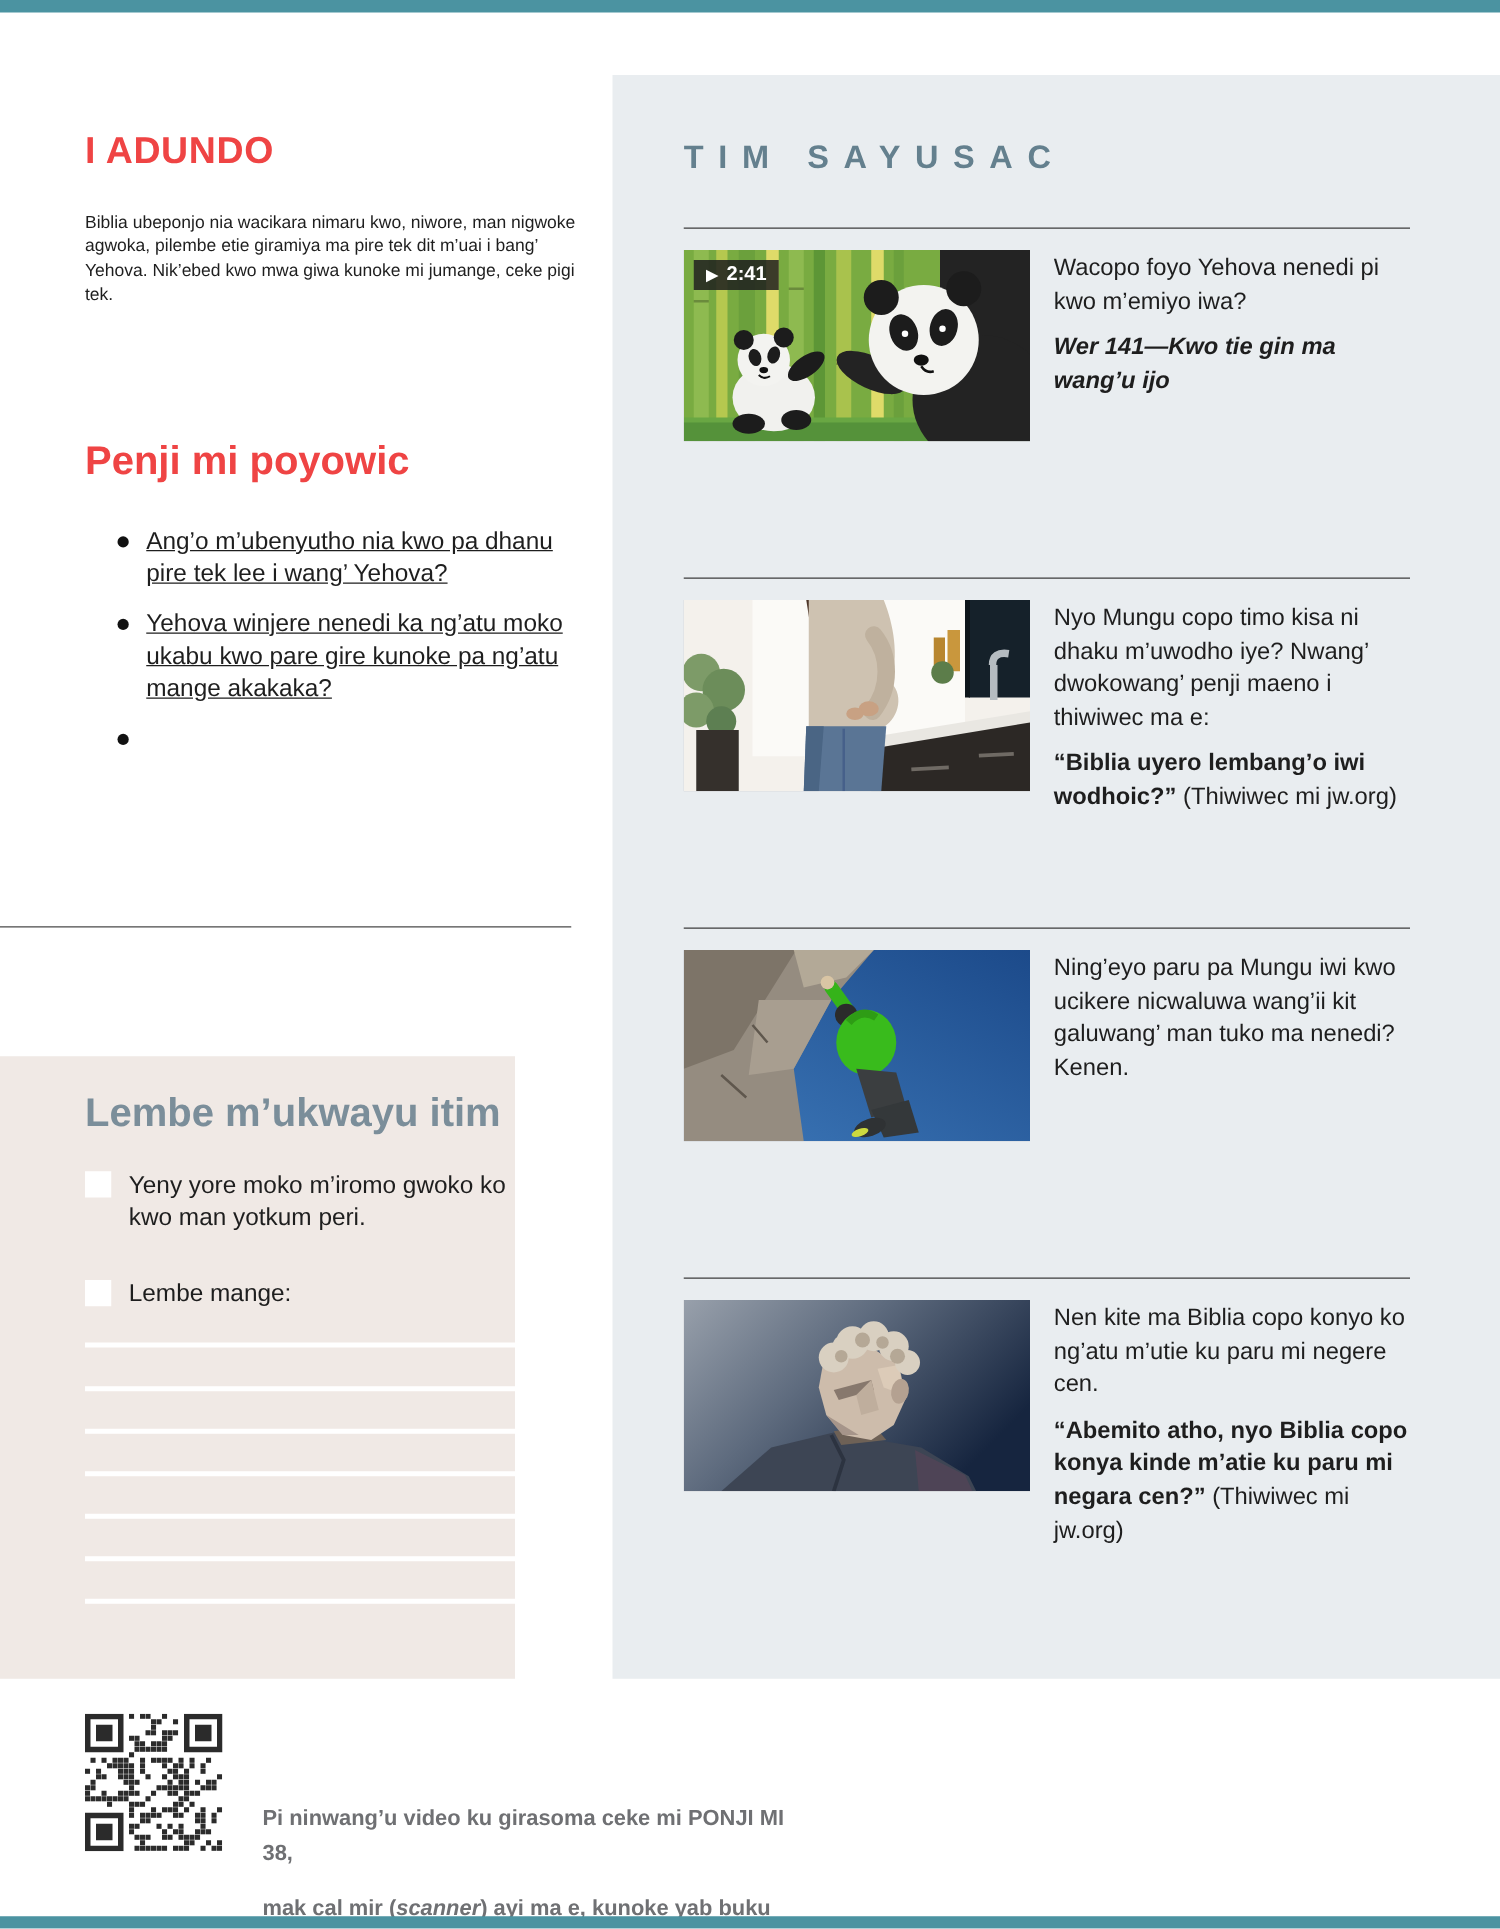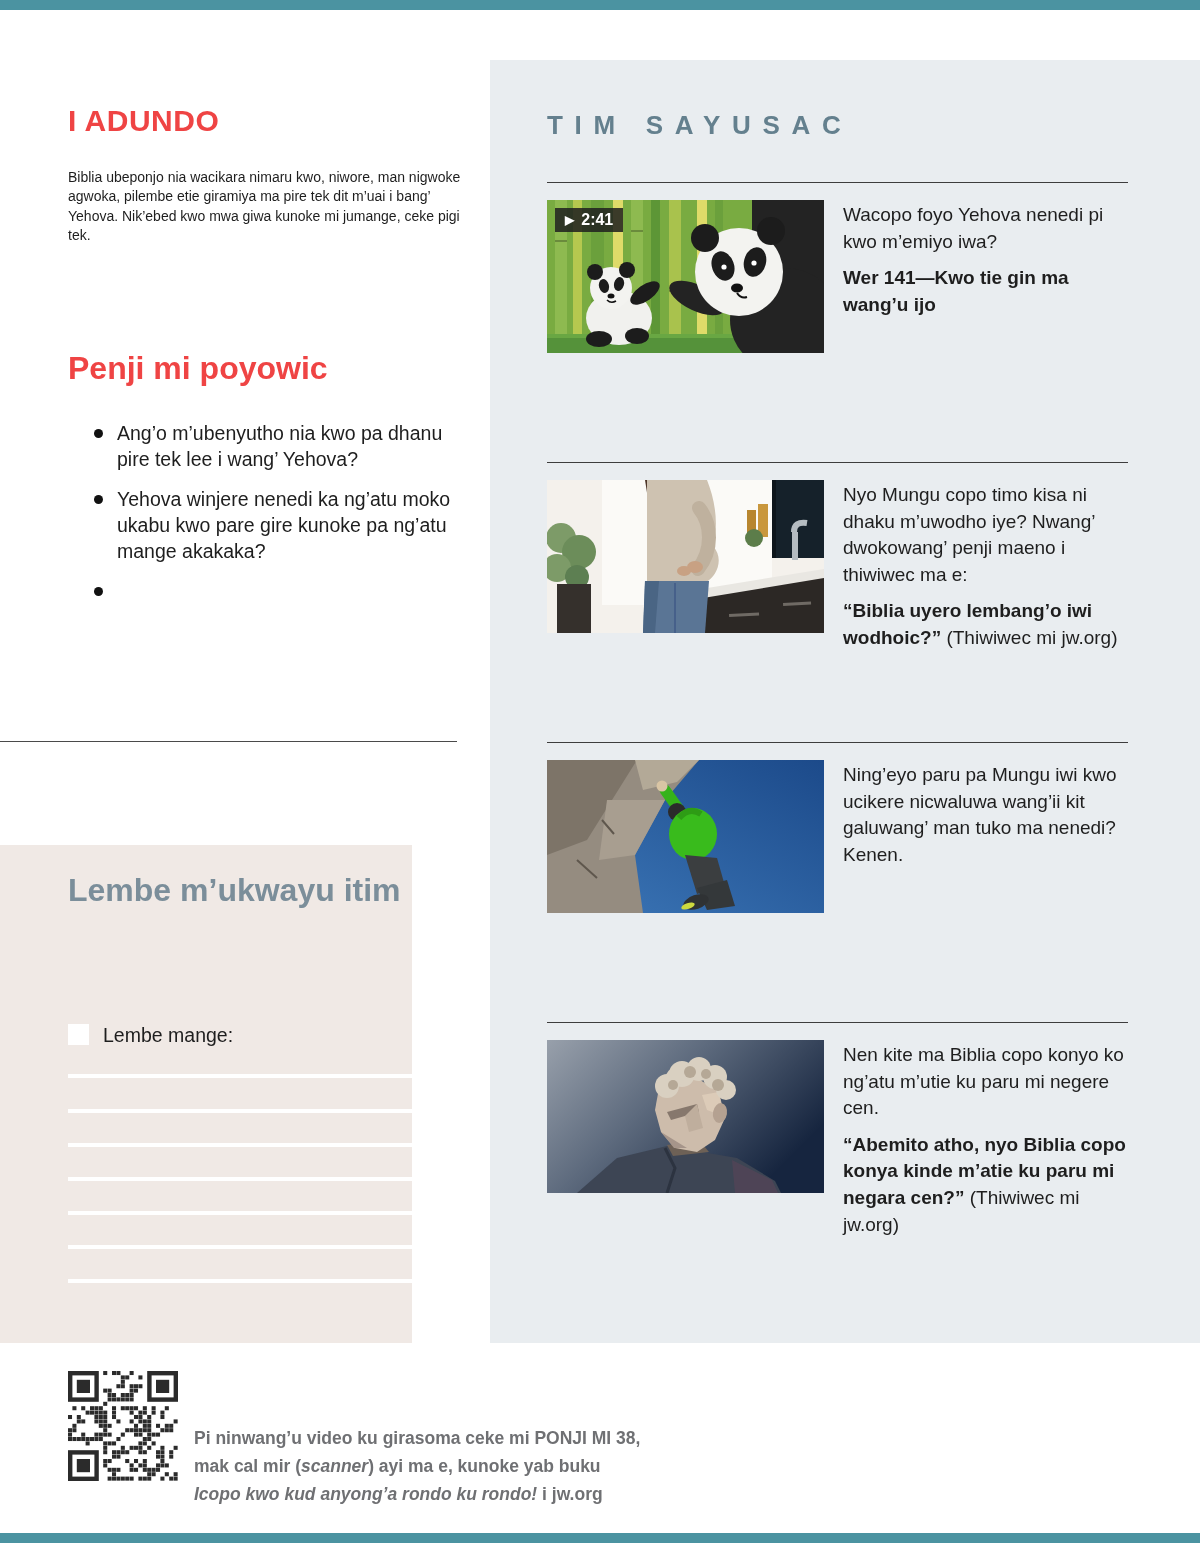--- a/index.html
+++ b/index.html
@@ -8,21 +8,21 @@
   .teal-bar{position:absolute;left:0;width:1200px;height:10px;background:#4b93a1;}
   .teal-bar.top{top:0}.teal-bar.bottom{bottom:0}
 
   
   .panel{position:absolute;left:490px;top:60px;width:710px;height:1283px;background:#e9edf0;}
 
   
   .h-teal{position:absolute;left:68px;top:104px;font-size:30px;font-weight:700;color:#ef4444;letter-spacing:.5px;}
   .intro{position:absolute;left:68px;top:168px;width:398px;font-size:14px;line-height:1.38;}
   .h-gray1{position:absolute;left:68px;top:350px;font-size:32px;font-weight:700;color:#ef4444;}
-  .qlist{position:absolute;left:68px;top:420px;width:402px;margin:0;padding:0;list-style:none;}
+  .qlist{position:absolute;left:68px;top:420px;width:402px;margin:0;padding:0;list-style:none;text-decoration:underline;}
   .qlist li{position:relative;padding-left:49px;margin-bottom:13px;font-size:19.5px;line-height:1.35;}
   .qlist li .dot{position:absolute;left:26px;top:9px;width:9px;height:9px;border-radius:50%;background:#111;}
   .divider-left{position:absolute;left:0;top:741px;width:457px;height:1px;background:#4a4a4a;}
   .session-note{position:absolute;left:68px;top:762px;width:400px;font-size:19.5px;}
 
   .notes-box{position:absolute;left:0;top:845px;width:412px;height:498px;background:#f0e9e5;}
   .h-gray2{position:absolute;left:68px;top:27px;font-size:32px;font-weight:700;color:#7b8e9a;}
   .note-row{position:absolute;left:68px;display:flex;gap:14px;}
   .note-row .cb{flex:0 0 auto;width:21px;height:21px;background:#fff;margin-top:2px;}
   .note-row .nt{font-size:19.5px;line-height:1.35;width:338px;}
@@ -34,28 +34,28 @@
   .sec{position:absolute;left:547px;width:581px;}
   .sec .rule{position:absolute;left:0;top:0;width:581px;height:1px;background:#3d3d3d;}
   .thumb{position:absolute;left:0;top:18px;width:277px;height:153px;overflow:hidden;background:#ccc;}
   .thumb svg{display:block;}
   .badge{position:absolute;top:8px;left:8px;background:rgba(30,30,30,.85);color:#fff;
          font-size:16px;font-weight:700;padding:4px 10px;display:flex;align-items:center;gap:7px;line-height:1;}
   .badge .play{font-size:12px;}
   .sectext{position:absolute;left:296px;top:20px;width:292px;}
   .sectext p{margin:0 0 10px 0;font-size:19px;line-height:1.4;}
   .bd{font-weight:700;}
-  .bi{font-weight:700;}
+  .bi{font-weight:700;font-style:italic;}
   .it{font-style:italic;}
 
   
   .qr{position:absolute;left:68px;top:1371px;width:110px;height:110px;background:#fff;}
   .footer-text{position:absolute;left:194px;top:1424px;width:470px;color:#6f7073;
                font-size:17.5px;font-weight:700;line-height:1.6;}
-  .footer-text p{margin:0;}
+  .footer-text p{margin:16px;}
 </style>
 </head>
 <body>
 
 <div class="page">
 
   <div class="teal-bar top"></div>
   <div class="panel"></div>
 
   <div class="h-teal">I ADUNDO</div>
@@ -65,20 +65,24 @@
   <ul class="qlist">
     <li><span class="dot"></span><span>Ang’o m’ubenyutho nia kwo pa dhanu pire tek lee i wang’ Yehova?</span></li>
     <li><span class="dot"></span><span>Yehova winjere nenedi ka ng’atu moko ukabu kwo pare gire kunoke pa ng’atu mange akakaka?</span></li>
     <li><span class="dot"></span></li>
   </ul>
 
   <div class="divider-left"></div>
 
   <div class="notes-box">
     <div class="h-gray2">Lembe m’ukwayu itim</div>
+    <div class="note-row" style="top:90px">
+      <span class="cb"></span>
+      <span class="nt">Yeny yore moko m’iromo gwoko ko kwo man yotkum peri.</span>
+    </div>
     <div class="note-row" style="top:177px">
       <span class="cb"></span>
       <span class="nt">Lembe mange:</span>
     </div>
     <div class="wline" style="top:229px"></div>
     <div class="wline" style="top:264px"></div>
     <div class="wline" style="top:298px"></div>
     <div class="wline" style="top:332px"></div>
     <div class="wline" style="top:366px"></div>
     <div class="wline" style="top:400px"></div>

